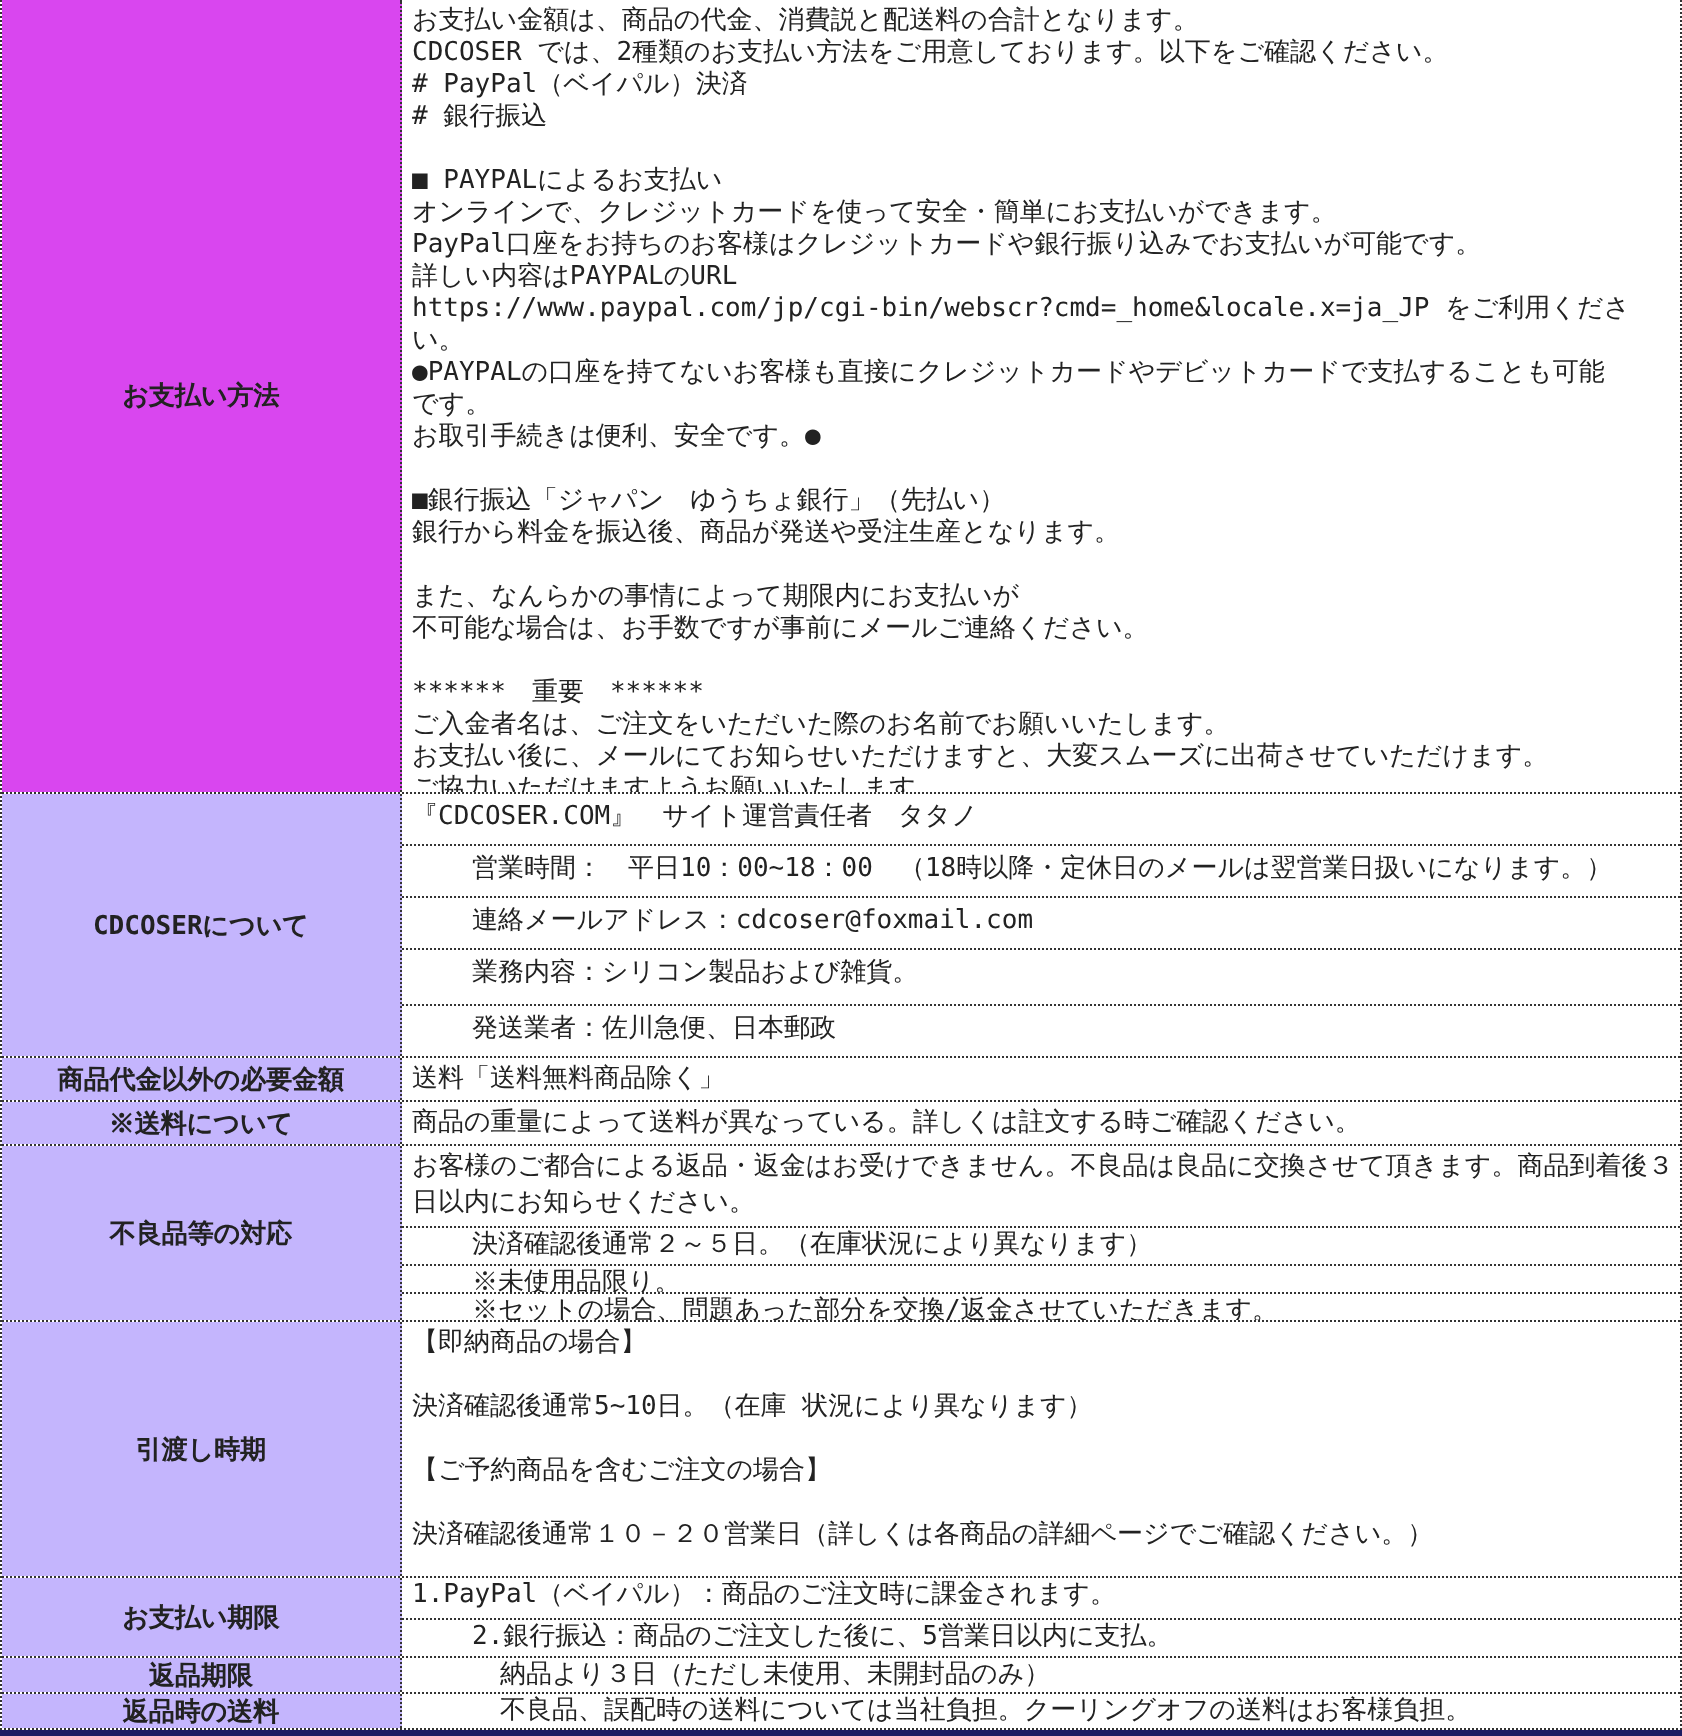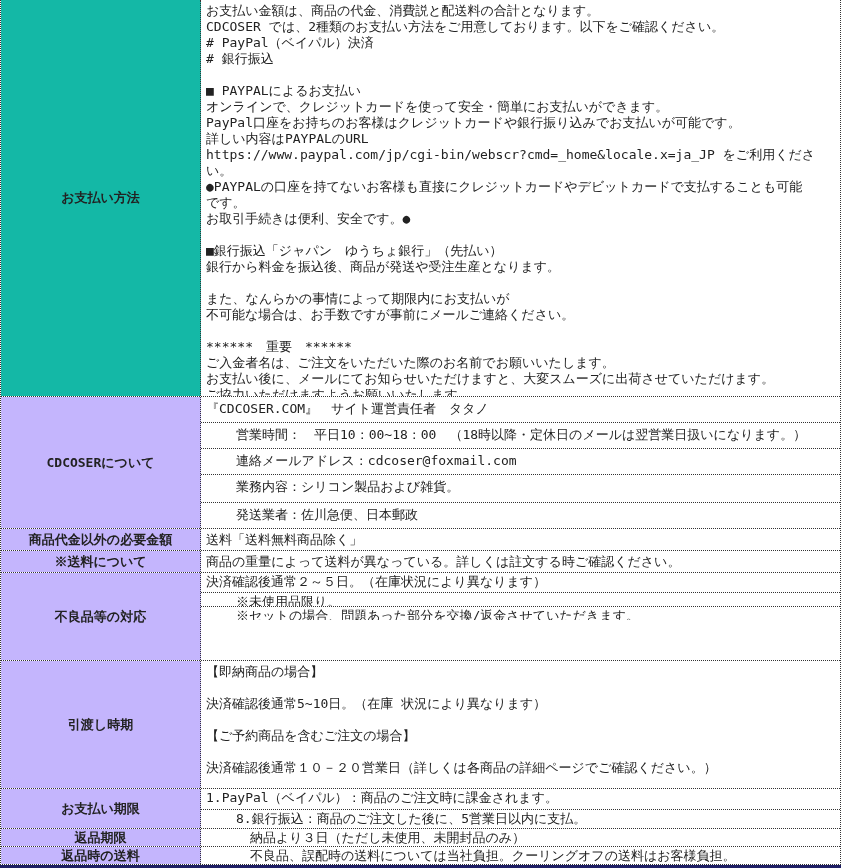--- a/index.html
+++ b/index.html
@@ -16,21 +16,21 @@
   .row{display:flex;box-sizing:border-box;width:100%;}
   .row + .row{border-top:1px dotted #333;}
   .label-cell{
     width:200px;min-width:200px;box-sizing:border-box;
     border-right:1px dotted #333;
     background:#c4b5fd;
     display:flex;align-items:center;justify-content:center;
     text-align:center;font-weight:bold;
     padding:0 4px;overflow:hidden;
   }
-  .label-white{background:#14b8a6;}
+  .label-white{background:#d946ef;}
   .content-cell{
     flex:1;box-sizing:border-box;
     padding:3px 4px 0 5px;
     line-height:16px;
     white-space:pre-line;
     overflow:hidden;
   }
   .subrows{flex:1;display:flex;flex-direction:column;box-sizing:border-box;overflow:hidden;}
   .subrow{
     box-sizing:border-box;
@@ -109,20 +109,21 @@
   </section>
 
   <section class="row s4">
     <div class="label-cell">※送料について</div>
     <div class="content-cell">商品の重量によって送料が異なっている。詳しくは註文する時ご確認ください。</div>
   </section>
 
   <section class="row s5">
     <div class="label-cell">不良品等の対応</div>
     <div class="subrows">
+      <div class="subrow r5a">お客様のご都合による返品・返金はお受けできません。不良品は良品に交換させて頂きます。商品到着後３日以内にお知らせください。</div>
       <div class="subrow r5b tight">決済確認後通常２～５日。（在庫状況により異なります）</div>
       <div class="subrow r5c tight">※未使用品限り。</div>
       <div class="subrow r5d tight">※セットの場合、問題あった部分を交換/返金させていただきます。</div>
     </div>
   </section>
 
   <section class="row s6">
     <div class="label-cell">引渡し時期</div>
     <div class="content-cell">【即納商品の場合】
 
@@ -130,21 +131,21 @@
 
 【ご予約商品を含むご注文の場合】
 
 決済確認後通常１０－２０営業日（詳しくは各商品の詳細ページでご確認ください。）</div>
   </section>
 
   <section class="row s7">
     <div class="label-cell">お支払い期限</div>
     <div class="subrows">
       <div class="subrow r7a tight">1.PayPal（ベイパル）：商品のご注文時に課金されます。</div>
-      <div class="subrow r7b tight">8.銀行振込：商品のご注文した後に、5営業日以内に支払。</div>
+      <div class="subrow r7b tight">2.銀行振込：商品のご注文した後に、5営業日以内に支払。</div>
     </div>
   </section>
 
   <section class="row s8">
     <div class="label-cell">返品期限</div>
     <div class="content-cell">納品より３日（ただし未使用、未開封品のみ）</div>
   </section>
 
   <section class="row s9">
     <div class="label-cell">返品時の送料</div>

